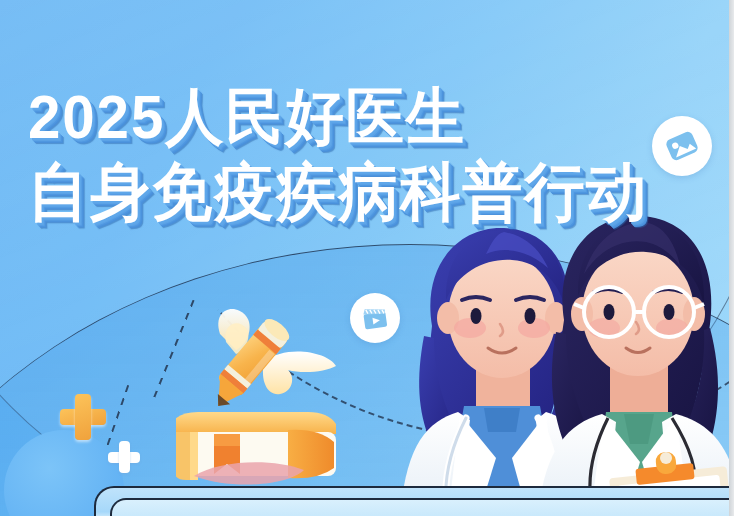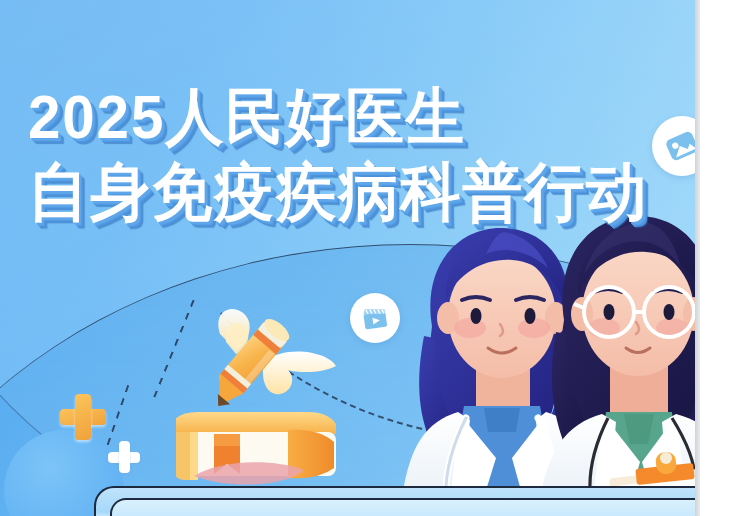--- a/index.html
+++ b/index.html
@@ -4,20 +4,21 @@
 <style>
   html,body{margin:0;padding:0;}
   body{
     width:754px;height:516px;overflow:hidden;
     font-family:"Liberation Sans","DejaVu Sans",sans-serif;
     background:#ffffff;
   }
   #poster{
     position:relative;width:700px;height:516px;overflow:hidden;
     background:linear-gradient(118deg,#5fb2f4 0%,#66b7f5 24%,#79c4f7 50%,#8ed0f9 72%,#a2dbfb 100%);
+    padding-left:34px;
   }
   .layer{position:absolute;left:0;top:0;width:754px;height:516px;}
   .edge-right{position:absolute;right:0;top:0;width:5px;height:516px;
     background:linear-gradient(90deg,#cfd4d8,#e8eaec);z-index:60;}
 
   
   .big-arc-fill{
     position:absolute;left:-120px;top:-360px;width:900px;height:900px;
     border-radius:50%;
     background:linear-gradient(160deg,rgba(255,255,255,.22),rgba(255,255,255,.02));

